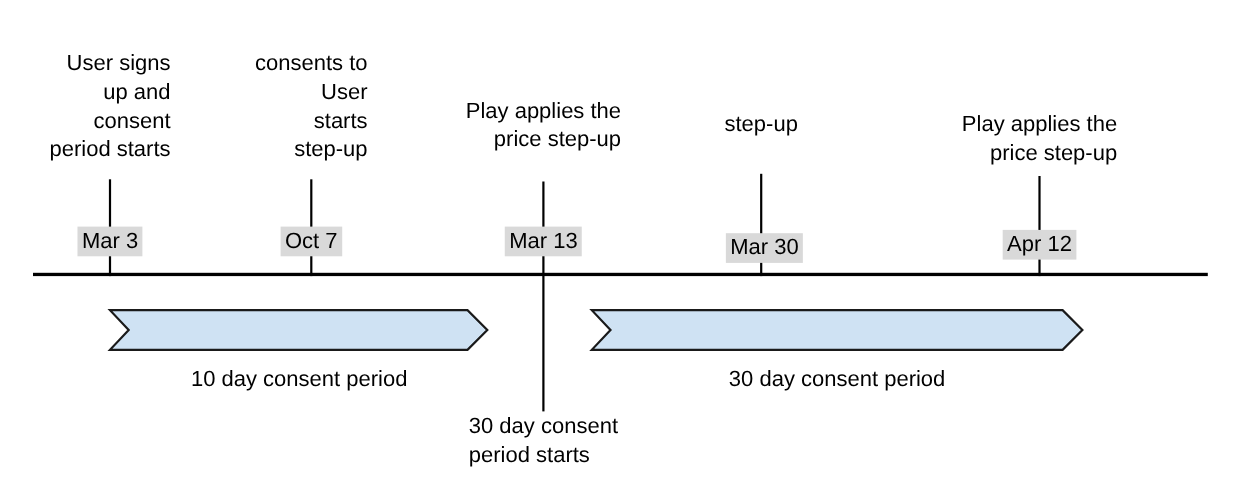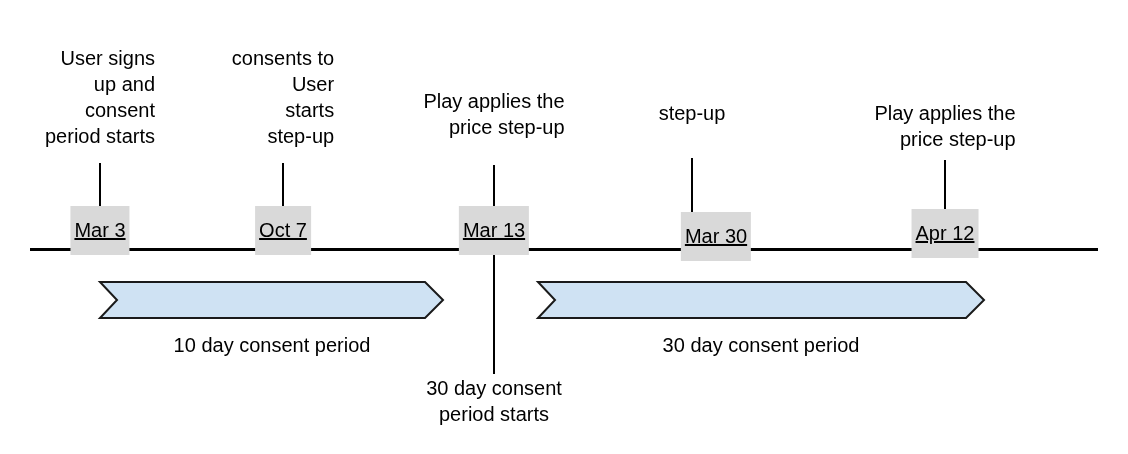--- a/index.html
+++ b/index.html
@@ -48,24 +48,23 @@
     background: var(--line, #000000);
     z-index: 1;
   }
   .date-chip {
     position: absolute;
     top: 206px;
     transform: translateX(-50%);
     background: var(--chip-bg, #d9d9d9);
     font-size: 20px;
     line-height: 25px;
-    padding: 12px 4px;
+    padding: 1px 4px;
     white-space: nowrap;
     z-index: 2;
-    text-decoration: underline;
   }
 
   
   .arrow-layer {
     position: absolute;
     left: 0;
     top: 0;
     width: 1128px;
     height: 454px;
   }
@@ -85,21 +84,21 @@
     z-index: 2;
     margin-top: 44px;
   }
 
   
   .annotation {
     position: absolute;
     left: 494px;
     top: 375px;
     transform: translateX(-50%);
-    text-align: center;
+    text-align: left;
     white-space: nowrap;
     font-size: 20px;
     line-height: 26px;
   }
 </style>
 </head>
 <body>
 
 <div class="canvas" style="--bg: #ffffff; --text: #000000; --line: #000000; --chip-bg: #d9d9d9; --period-fill: #cfe2f3; --period-border: #1a1a1a;">
 
@@ -139,21 +138,21 @@
     </div>
     <div class="tick" style="top:165px;height:209px"></div>
     <div class="date-chip">Mar 13</div>
   </div>
 
   <div class="event" style="left:692px">
     <div class="event-label" style="top:100px">
       <div>step-up</div>
     </div>
     <div class="tick" style="top:158px;height:93px"></div>
-    <div class="date-chip" style="top:212px;margin-left:24px">Mar 30</div>
+    <div class="date-chip" style="top:212px;margin-left:3px">Mar 30</div>
   </div>
 
   <div class="event" style="left:945px">
     <div class="event-label" style="top:100px">
       <div>Play applies the</div>
       <div>price step-up</div>
     </div>
     <div class="tick" style="top:160px;height:91px"></div>
     <div class="date-chip" style="top:209px">Apr 12</div>
   </div>

